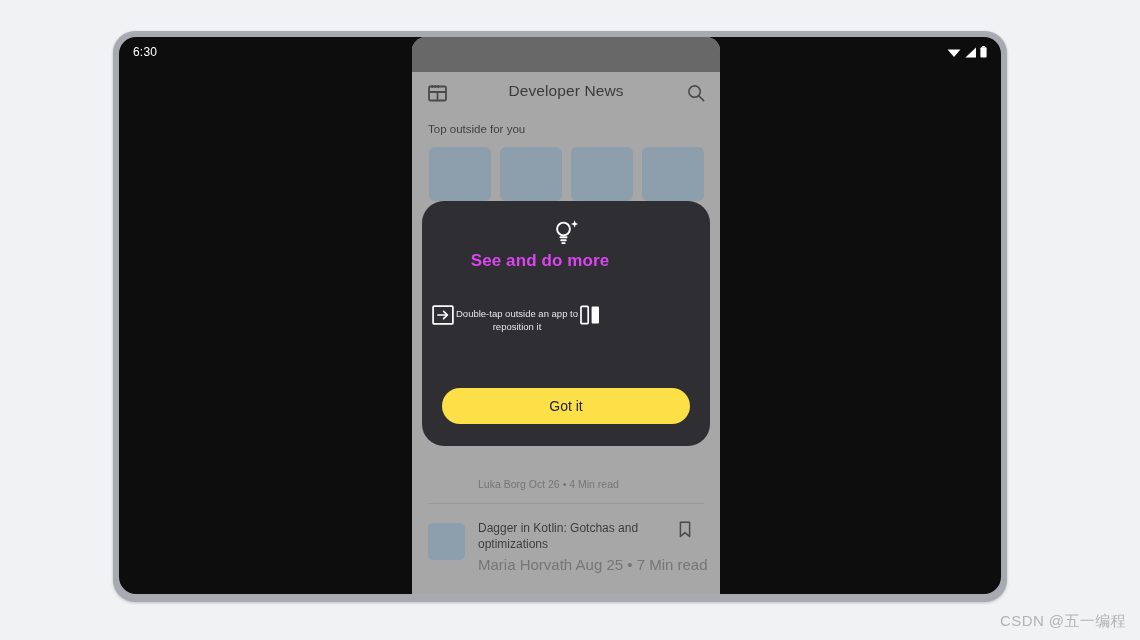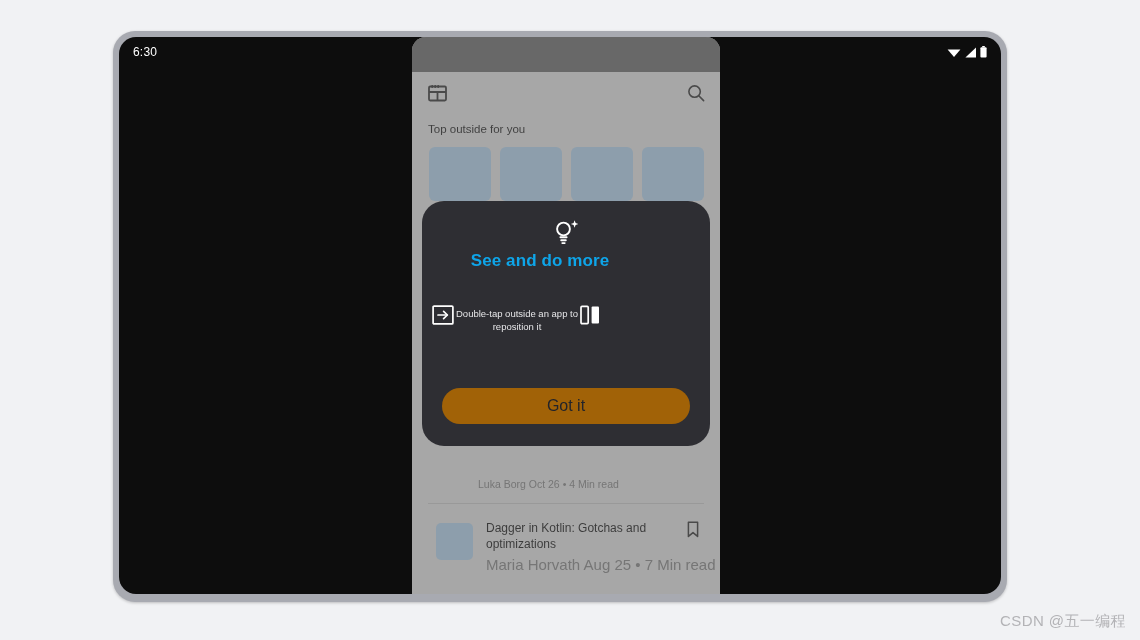--- a/index.html
+++ b/index.html
@@ -165,21 +165,21 @@
   }
   .divider {
     position: absolute;
     left: 16px;
     width: 276px;
     height: 1px;
     background: #9d9d9d;
   }
   .article {
     position: absolute;
-    left: 8px;
+    left: 0;
     width: 296px;
   }
   .article-thumb {
     position: absolute;
     left: 16px;
     top: 3px;
     width: 37px;
     height: 37px;
     background: #8ba4b8;
     border-radius: 5px;
@@ -244,21 +244,21 @@
     width: 288px;
     display: flex;
     justify-content: center;
   }
   #dialog-title {
     position: absolute;
     left: 0;
     top: 50px;
     width: 236px;
     text-align: center;
-    color: #0ea5e9;
+    color: #d946ef;
     font-size: 17px;
     font-weight: bold;
     letter-spacing: 0.1px;
   }
   #dialog-features {
     position: absolute;
     left: 10px;
     top: 95px;
     width: 268px;
     display: flex;
@@ -281,25 +281,25 @@
     color: #e6e6e8;
     font-size: 9.5px;
     line-height: 13px;
   }
   #dialog-cta {
     position: absolute;
     left: 20px;
     top: 187px;
     width: 248px;
     height: 36px;
-    background: #a16207;
+    background: #fde047;
     border-radius: 18px;
     border: none;
     color: #23242a;
-    font-size: 16px;
+    font-size: 14px;
     font-family: "Liberation Sans", sans-serif;
     cursor: pointer;
     padding: 0;
   }
 
   
   #watermark {
     position: absolute;
     right: 14px;
     bottom: 9px;
@@ -327,20 +327,21 @@
               <svg width="19" height="17" viewBox="0 0 19 17" aria-hidden="true">
                 <rect x="1" y="1.5" width="17" height="14" rx="1.2" fill="none" stroke="#2b2b2b" stroke-width="1.8"></rect>
                 <line x1="1" y1="7" x2="18" y2="7" stroke="#2b2b2b" stroke-width="1.8"></line>
                 <line x1="9.5" y1="7" x2="9.5" y2="15.5" stroke="#2b2b2b" stroke-width="1.8"></line>
                 <line x1="4.2" y1="0" x2="4.2" y2="3" stroke="#2b2b2b" stroke-width="1.4"></line>
                 <line x1="7.2" y1="0" x2="7.2" y2="3" stroke="#2b2b2b" stroke-width="1.4"></line>
                 <line x1="10.2" y1="0" x2="10.2" y2="3" stroke="#2b2b2b" stroke-width="1.4"></line>
               </svg>
             </div>
 
+            <div id="appbar-title">Developer News</div>
 
             <div id="appbar-search">
               <svg width="20" height="20" viewBox="0 0 20 20" aria-hidden="true">
                 <circle cx="8.6" cy="8.6" r="5.7" fill="none" stroke="#2b2b2b" stroke-width="1.6"></circle>
                 <line x1="12.8" y1="12.8" x2="17.6" y2="17.6" stroke="#2b2b2b" stroke-width="1.6" stroke-linecap="round"></line>
               </svg>
             </div>
           </div>
 
           <div id="section-title">Top outside for you</div>

